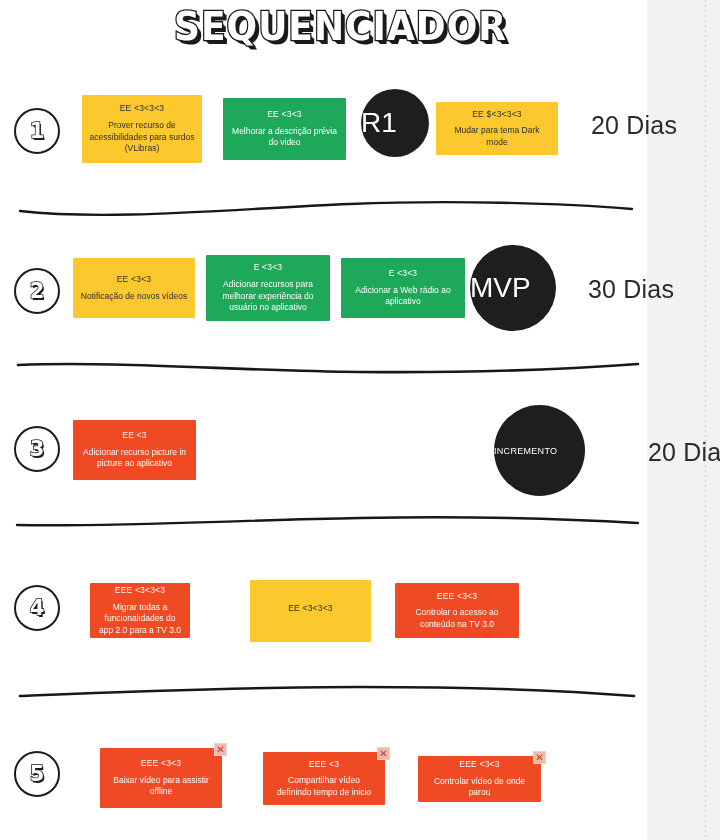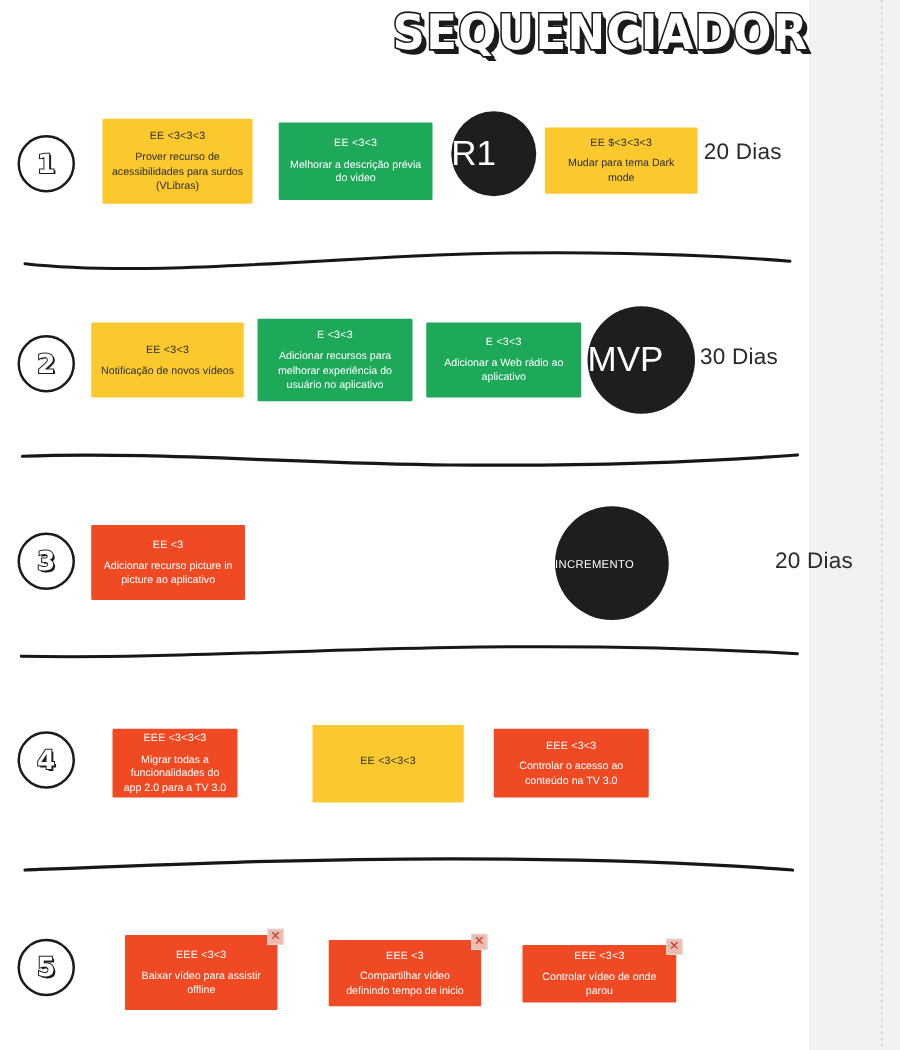--- a/index.html
+++ b/index.html
@@ -39,21 +39,21 @@
     width: 647px; height: 840px;
     background: #ffffff;
     overflow: visible;
   }
 
   
   #title-wrap {
     position: absolute;
     top: 6px; left: 0;
     width: 647px;
-    text-align: right;
+    text-align: center;
     padding-left: 34px;
   }
   #title {
     display: inline-block;
     font-family: "DejaVu Sans", sans-serif;
     font-size: 36px;
     font-weight: bold;
     letter-spacing: 1px;
     color: #ffffff;
     -webkit-text-stroke: 2.5px #1b1b1b;
@@ -146,24 +146,25 @@
     display: flex;
     align-items: center;
     text-align: center;
   }
   .milestone.big   { font-size: 28px; }
   .milestone.small { font-size: 9px; letter-spacing: .3px; }
 
   
   .duration {
     position: absolute;
-    font-size: 18px;
+    font-size: 25px;
     color: #2b2b2b;
     white-space: nowrap;
     letter-spacing: .2px;
+    margin-left: 28px;
   }
 
   
   .divider {
     position: absolute;
     left: 0;
     width: 647px;
     height: 26px;
   }
   .divider svg { display: block; width: 647px; height: 26px; }
@@ -250,21 +251,21 @@
   <div class="row" style="top:420px">
     <div class="step-badge" style="left:14px; top:6px">
       <span class="num">3</span>
     </div>
 
     <div class="card orange" style="left:73px; top:0px; width:123px; height:60px">
       <span class="card-tag">EE &lt;3</span>
       <span class="card-text">Adicionar recurso picture in picture ao aplicativo</span>
     </div>
 
-    <div class="milestone small" style="left:444px; top:-15px; width:91px; height:91px">
+    <div class="milestone small" style="left:494px; top:-15px; width:91px; height:91px">
       <span>INCREMENTO</span>
     </div>
 
     <div class="duration" style="left:620px; top:18px">20 Dias</div>
   </div>
 
   <div class="divider" style="top:507px">
     <svg viewBox="0 0 647 26" preserveAspectRatio="none" aria-hidden="true">
       <path d="M17,18 C120,20 240,13 360,11 C470,9 570,12 638,16" fill="none" stroke="#171717" stroke-width="2.4" stroke-linecap="round"></path>
     </svg>

